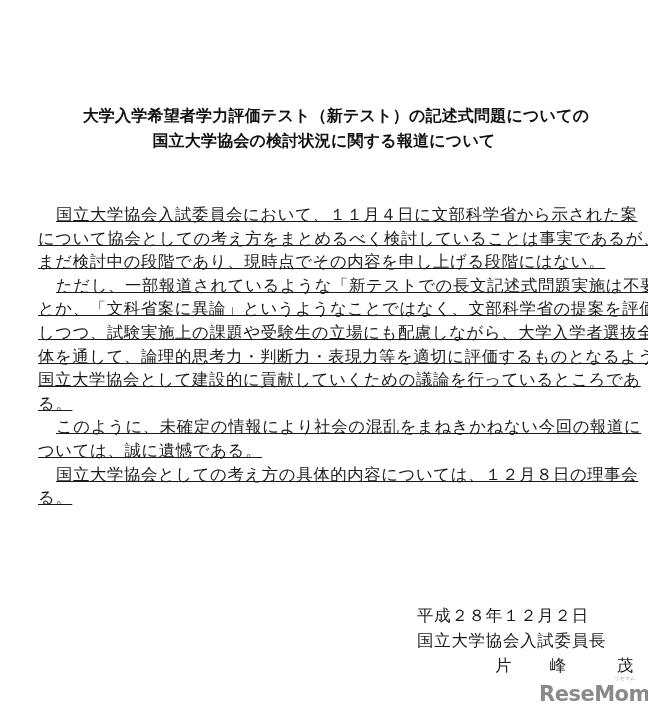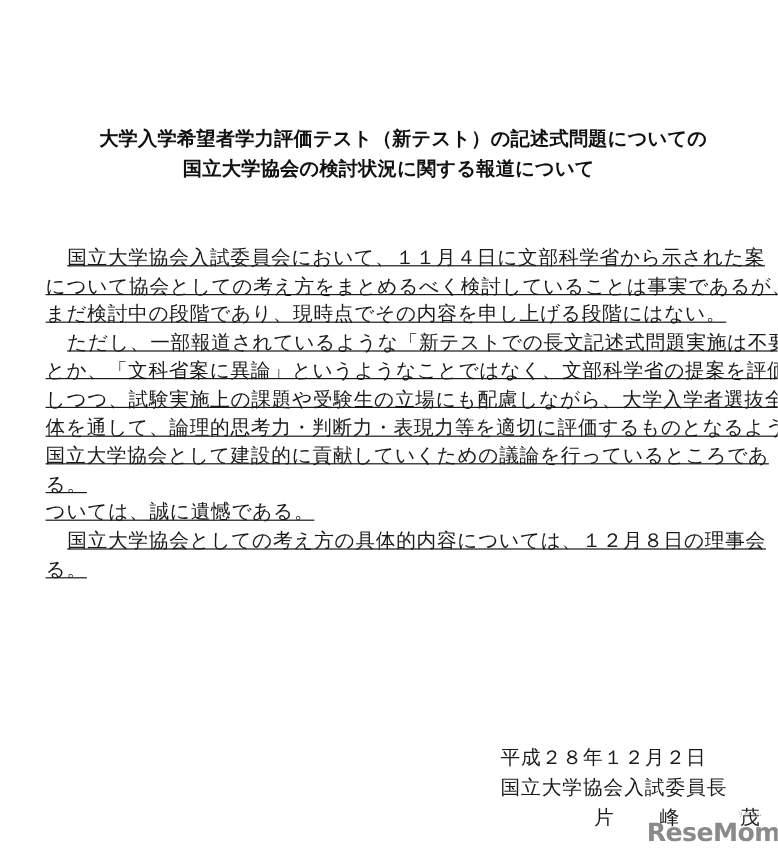--- a/index.html
+++ b/index.html
@@ -6,21 +6,21 @@
   body { width:648px; height:717px; position:relative; overflow:hidden;
          font-family: "DejaVu Serif", "Liberation Serif", serif; color:#1a1a1a; }
   .title { position:absolute; left:0; width:648px; text-align:center;
            font-family: "DejaVu Sans", "Liberation Sans", sans-serif; font-weight:bold;
            font-size:16px; letter-spacing:0.2px; color:#111; white-space:nowrap; }
   .t1 { top:106px;padding-left:12px; }
   .t2 { top:131px; }
   .body { position:absolute; left:38px; top:203px; width:580px;text-decoration:underline; }
   .line { height:23.6px; line-height:23.6px; font-size:16.4px; white-space:nowrap; letter-spacing:0.6px; }
   .indent { padding-left:18px; }
-  .sig { position:absolute; left:417px; top:603px; width:200px;margin-top:16px; }
+  .sig { position:absolute; left:417px; top:603px; width:200px; }
   .sig .line { font-size:16.4px; height:25px; line-height:25px; letter-spacing:0.8px; }
   .sig .name { padding-left:78px; letter-spacing:0; }
   .sig .name span { display:inline-block; }
   .logo { position:absolute; left:539px; top:681px; width:106px; height:26px; }
   .logo-text { font-family:"DejaVu Sans", "Liberation Sans", sans-serif; font-weight:bold;
                font-size:21px; color:#8a8a8a; letter-spacing:-0.5px; line-height:26px; }
   .logo-ruby { position:absolute; right:10px; top:-6px; font-size:5px; color:#999;
                font-family:"DejaVu Sans", sans-serif; }
 </style>
 </head>
@@ -32,20 +32,21 @@
 <div class="body">
   <div class="line indent">国立大学協会入試委員会において、１１月４日に文部科学省から示された案</div>
   <div class="line">について協会としての考え方をまとめるべく検討していることは事実であるが、</div>
   <div class="line">まだ検討中の段階であり、現時点でその内容を申し上げる段階にはない。</div>
   <div class="line indent">ただし、一部報道されているような「新テストでの長文記述式問題実施は不要」</div>
   <div class="line">とか、「文科省案に異論」というようなことではなく、文部科学省の提案を評価</div>
   <div class="line">しつつ、試験実施上の課題や受験生の立場にも配慮しながら、大学入学者選抜全</div>
   <div class="line">体を通して、論理的思考力・判断力・表現力等を適切に評価するものとなるよう、</div>
   <div class="line">国立大学協会として建設的に貢献していくための議論を行っているところであ</div>
   <div class="line">る。</div>
+  <div class="line indent">このように、未確定の情報により社会の混乱をまねきかねない今回の報道に</div>
   <div class="line">ついては、誠に遺憾である。</div>
   <div class="line indent">国立大学協会としての考え方の具体的内容については、１２月８日の理事会</div>
   <div class="line">る。</div>
 </div>
 
 <div class="sig">
   <div class="line">平成２８年１２月２日</div>
   <div class="line">国立大学協会入試委員長</div>
   <div class="line name">
     <span>片</span>

